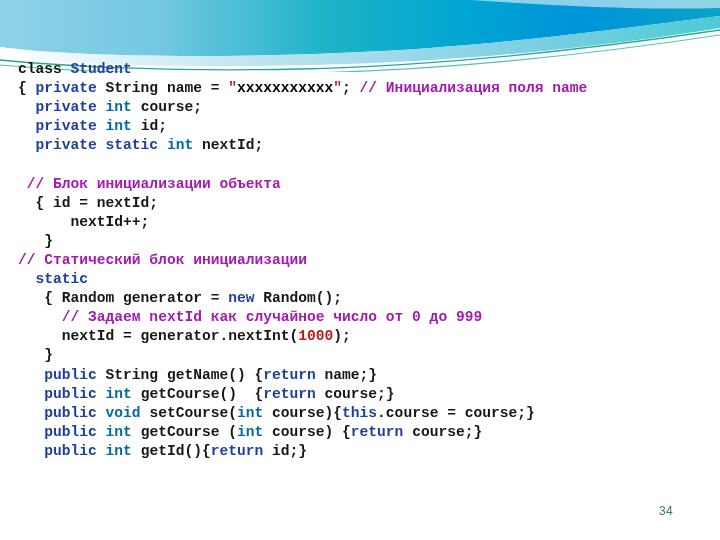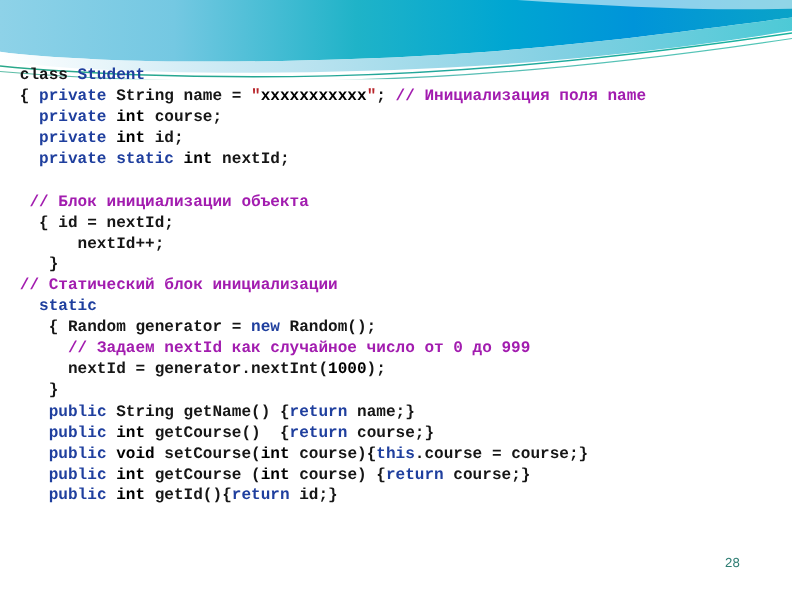--- a/index.html
+++ b/index.html
@@ -51,25 +51,25 @@
     letter-spacing: 0px;
   }
   .code-line {
     white-space: pre;
     height: 19.1px;
   }
 
   
   .tok-plain   { color: #161616; }
   .tok-kw      { color: #1f3f9e; }   
-  .tok-type    { color: #000000; }   
+  .tok-type    { color: #0369a1; }   
   .tok-str     { color: #000000; }   
   .tok-quote   { color: #b8252b; }   
   .tok-comment { color: #a21caf; }   
-  .tok-num     { color: #000000; }   
+  .tok-num     { color: #b91c1c; }   
 
   
   #slide-number {
     position: absolute;
     right: 47px;
     bottom: 22px;
     font-family: "Liberation Sans", sans-serif;
     font-size: 12px;
     color: #2e7d73;
     letter-spacing: 0.3px;
@@ -120,15 +120,15 @@
       <path d="M0,60 C60,66 170,72 300,69 C430,66 570,52 720,30" fill="none" stroke="url(#gradThin)" stroke-width="1.3"></path>
 
       <path d="M0,65 C70,71 180,76 310,73 C440,70 580,56 720,35" fill="none" stroke="url(#gradThin)" stroke-width="1.1" opacity="0.75"></path>
 
       <path d="M470,0 C560,6 640,10 720,8 L720,0 Z" fill="#ffffff" opacity="0.55"></path>
     </svg>
   </div>
 
   <div id="code-block"><div class="code-line"><span class="tok-plain">class </span><span class="tok-kw">Student</span></div><div class="code-line"><span class="tok-plain">{ </span><span class="tok-kw">private</span><span class="tok-plain"> String name = </span><span class="tok-quote">"</span><span class="tok-str">xxxxxxxxxxx</span><span class="tok-quote">"</span><span class="tok-plain">; </span><span class="tok-comment">// Инициализация поля name</span></div><div class="code-line"><span class="tok-plain">  </span><span class="tok-kw">private</span><span class="tok-plain"> </span><span class="tok-type">int</span><span class="tok-plain"> course;</span></div><div class="code-line"><span class="tok-plain">  </span><span class="tok-kw">private</span><span class="tok-plain"> </span><span class="tok-type">int</span><span class="tok-plain"> id;</span></div><div class="code-line"><span class="tok-plain">  </span><span class="tok-kw">private static</span><span class="tok-plain"> </span><span class="tok-type">int</span><span class="tok-plain"> nextId;</span></div><div class="code-line"><span class="tok-plain"> </span></div><div class="code-line"><span class="tok-plain"> </span><span class="tok-comment">// Блок инициализации объекта</span></div><div class="code-line"><span class="tok-plain">  { id = nextId;</span></div><div class="code-line"><span class="tok-plain">      nextId++;</span></div><div class="code-line"><span class="tok-plain">   }</span></div><div class="code-line"><span class="tok-comment">// Статический блок инициализации</span></div><div class="code-line"><span class="tok-plain">  </span><span class="tok-kw">static</span></div><div class="code-line"><span class="tok-plain">   { Random generator = </span><span class="tok-kw">new</span><span class="tok-plain"> Random();</span></div><div class="code-line"><span class="tok-plain">     </span><span class="tok-comment">// Задаем nextId как случайное число от 0 до 999</span></div><div class="code-line"><span class="tok-plain">     nextId = generator.nextInt(</span><span class="tok-num">1000</span><span class="tok-plain">);</span></div><div class="code-line"><span class="tok-plain">   }</span></div><div class="code-line"><span class="tok-plain">   </span><span class="tok-kw">public</span><span class="tok-plain"> String getName() {</span><span class="tok-kw">return</span><span class="tok-plain"> name;}</span></div><div class="code-line"><span class="tok-plain">   </span><span class="tok-kw">public</span><span class="tok-plain"> </span><span class="tok-type">int</span><span class="tok-plain"> getCourse()  {</span><span class="tok-kw">return</span><span class="tok-plain"> course;}</span></div><div class="code-line"><span class="tok-plain">   </span><span class="tok-kw">public</span><span class="tok-plain"> </span><span class="tok-type">void</span><span class="tok-plain"> setCourse(</span><span class="tok-type">int</span><span class="tok-plain"> course){</span><span class="tok-kw">this</span><span class="tok-plain">.course = course;}</span></div><div class="code-line"><span class="tok-plain">   </span><span class="tok-kw">public</span><span class="tok-plain"> </span><span class="tok-type">int</span><span class="tok-plain"> getCourse (</span><span class="tok-type">int</span><span class="tok-plain"> course) {</span><span class="tok-kw">return</span><span class="tok-plain"> course;}</span></div><div class="code-line"><span class="tok-plain">   </span><span class="tok-kw">public</span><span class="tok-plain"> </span><span class="tok-type">int</span><span class="tok-plain"> getId(){</span><span class="tok-kw">return</span><span class="tok-plain"> id;}</span></div></div>
 
-  <div id="slide-number">28</div>
+  <div id="slide-number">34</div>
 
 </div>
 
 </body></html>

